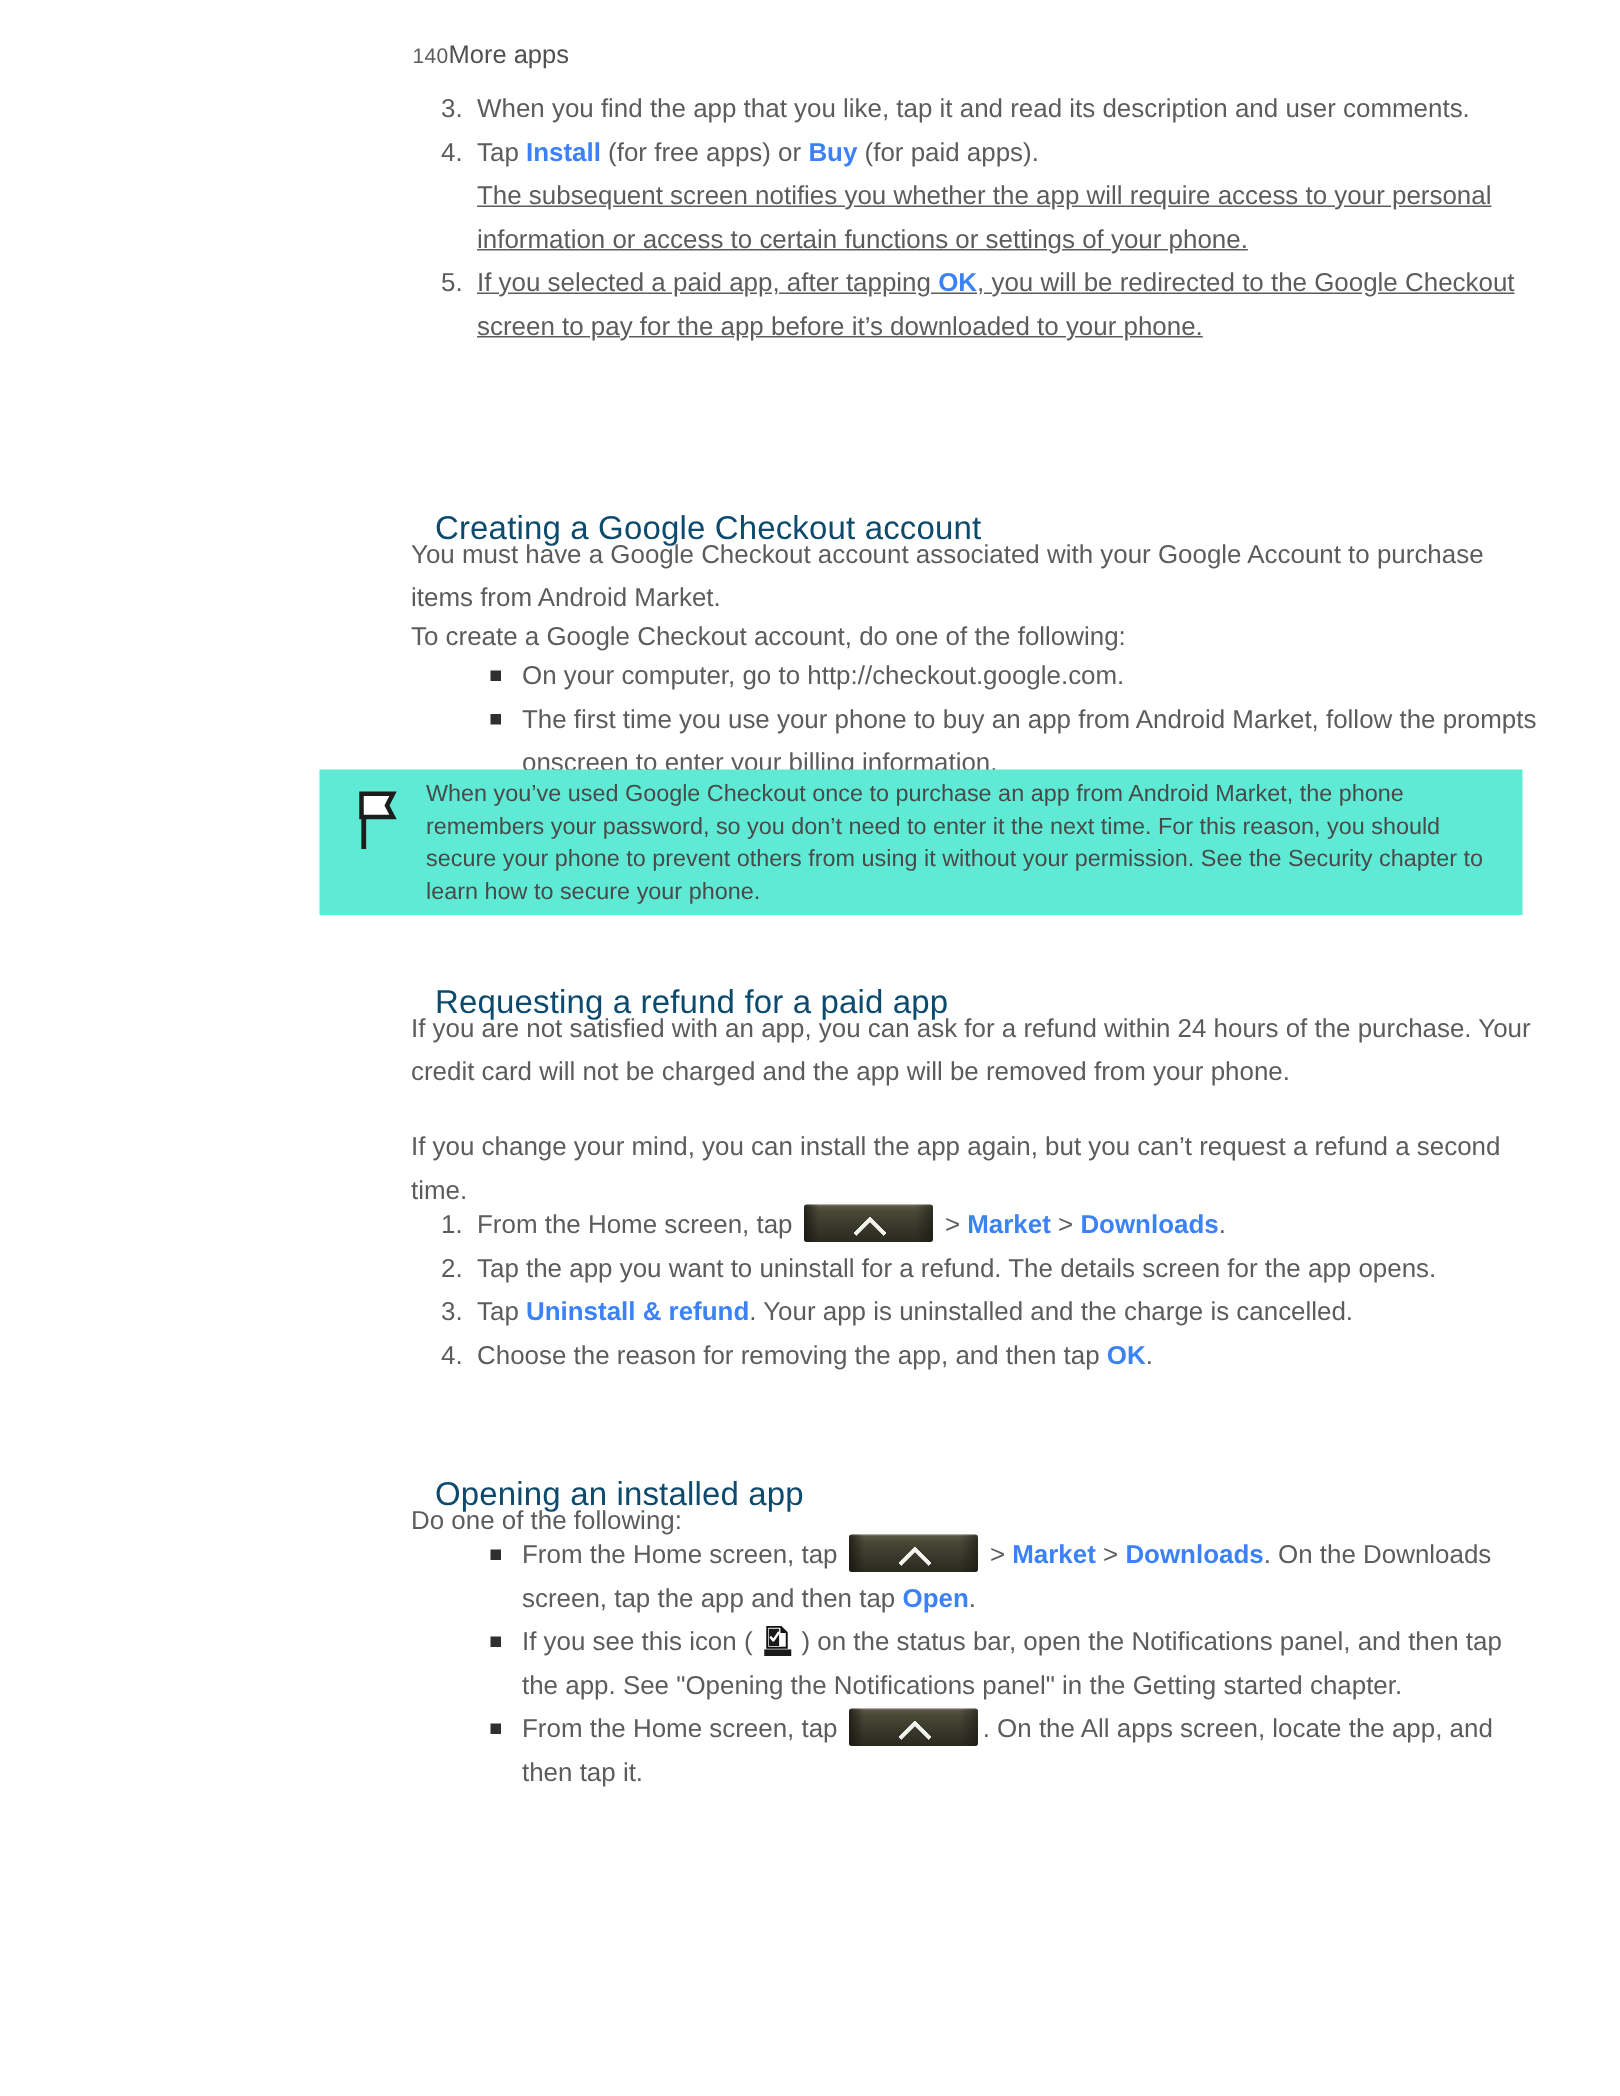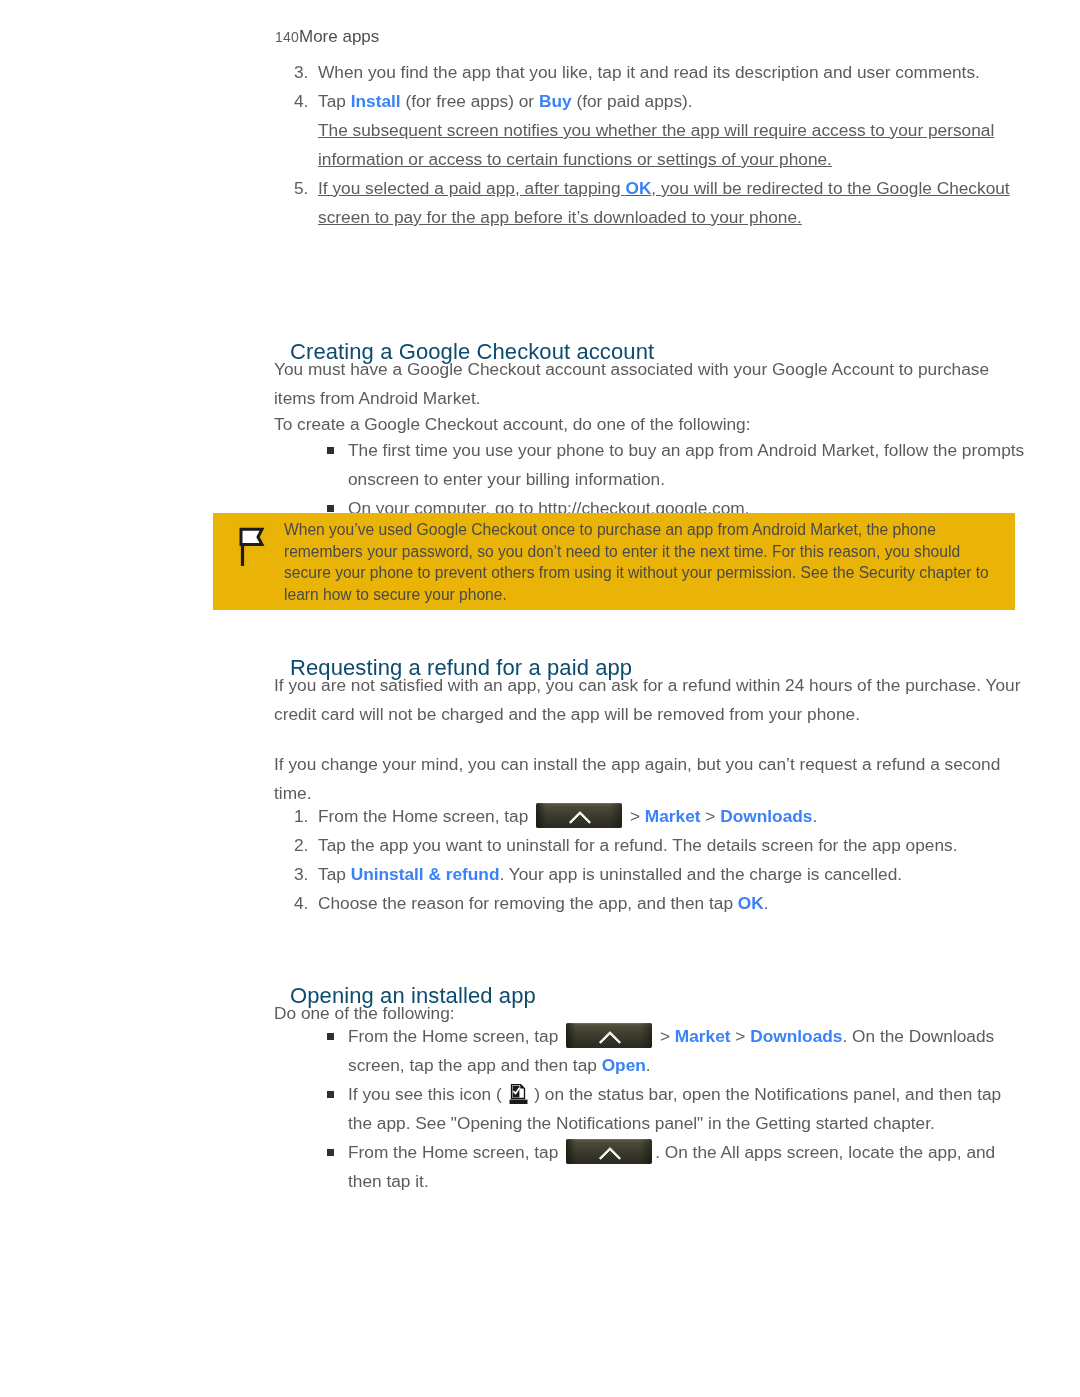--- a/index.html
+++ b/index.html
@@ -115,21 +115,21 @@
     background: #2f2f2f;
   }
 
   
   .note {
     position: absolute;
     left: 213px;
     top: 513px;
     width: 802px;
     height: 97px;
-    background: #eab308;
+    background: #5eead4;
   }
   .note .flag {
     position: absolute;
     left: 22px;
     top: 12px;
     width: 34px;
     height: 44px;
   }
   .note .ntext {
     position: absolute;
@@ -229,25 +229,25 @@
 
   <h2 class="heading" style="left:274px; top:322px; width:740px;">Creating a Google Checkout account</h2>
 
   <div class="para" style="left:274px; top:410px; width:740px;">To create a Google Checkout account, do one of the following:</div>
 
   <div class="para" style="left:274px; top:355px; width:740px;">You must have a Google Checkout account associated with your Google Account to purchase items from Android Market.</div>
 
   <div class="blist" style="top:436px;">
     <div class="bi">
       <span class="sq"></span>
+      <span>On your computer, go to http://checkout.google.com.</span>
+    </div>
+    <div class="bi">
+      <span class="sq"></span>
       <span>The first time you use your phone to buy an app from Android Market, follow the prompts onscreen to enter your billing information.</span>
-    </div>
-    <div class="bi">
-      <span class="sq"></span>
-      <span>On your computer, go to http://checkout.google.com.</span>
     </div>
   </div>
 
   <div class="note">
     <div class="flag">
       <svg width="34" height="44" viewBox="0 0 34 44" aria-hidden="true">
         <path d="M7.5 3 L7.5 41" stroke="#1d1d1d" stroke-width="3.2" fill="none" stroke-linecap="butt"></path>
         <path d="M6 4.2 L27 4.2 L23 12 L27 19.6 L6 19.6 Z" fill="#ffffff" stroke="#1d1d1d" stroke-width="3" stroke-linejoin="miter"></path>
       </svg>
     </div>

